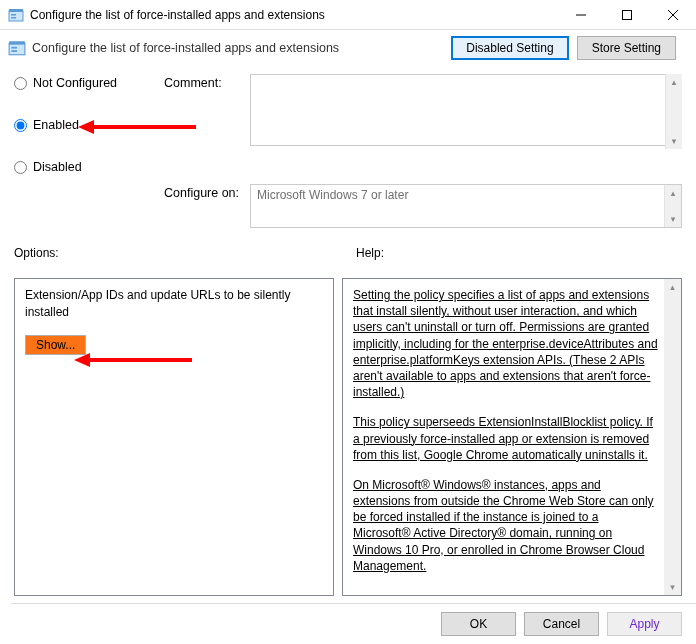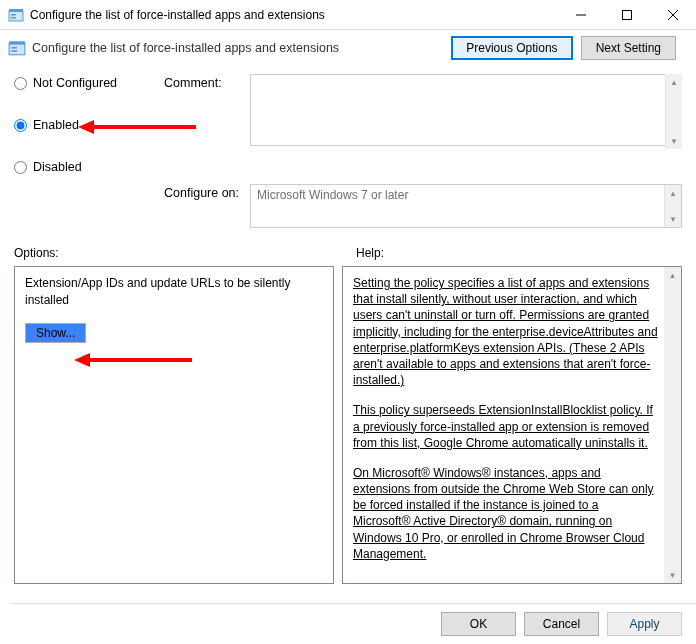--- a/index.html
+++ b/index.html
@@ -47,21 +47,21 @@
     background: #e1e1e1;
     border: 1px solid #adadad;
     color: #000;
   }
   .btn.primary {
     background: #e5f1fb;
     border: 2px solid #0078d7;
     padding: 3px 13px;
   }
   .btn.disabled {
-    color: #0c4a6e;
+    color: #6d28d9;
     border-color: #cfcfcf;
     background: #efefef;
   }
 
   .config-area {
     display: grid;
     grid-template-columns: 150px 86px 1fr;
     padding: 4px 14px 6px 14px;
     row-gap: 10px;
     align-items: start;
@@ -87,37 +87,37 @@
     display: flex; flex-direction: column; justify-content: space-between;
     background: #f0f0f0;
     border-left: 1px solid #e3e3e3;
   }
   .scroll-affordance .ar { height: 16px; display:flex;align-items:center;justify-content:center;color:#888;font-size:9px; }
 
   .labels-row { display: flex; padding: 12px 14px 6px 14px; }
   .labels-row .left { width: 50%; }
   .labels-row .right { width: 50%; padding-left: 8px; }
 
-  .panels { display: flex; gap: 8px; padding: 0 14px; }
+  .panels { display: flex; gap: 8px; padding: 0 14px; margin-top: 12px; }
   .panel {
     border: 1px solid #828790;
     background: #fff;
     height: 318px;
     padding: 8px 10px;
     overflow: hidden;
     position: relative;
   }
   .panel.left { width: 320px; }
   .panel.right { flex: 1; }
 
   .options-text { margin-bottom: 14px; line-height: 1.4; }
   .show-btn {
     font: inherit;
     padding: 2px 10px;
-    background: #3b82f6;
+    background: #f97316;
     border: 1px solid #adadad;
   }
 
   .help-body {
     position: absolute;
     left: 10px; right: 22px; top: 8px; bottom: 8px;
     overflow: hidden;
     line-height: 1.35;
     font-size: 12px;
     text-decoration: underline;
@@ -177,22 +177,22 @@
   <span class="app-icon">
     <svg width="18" height="18" viewBox="0 0 16 16">
       <rect x="1" y="4" width="14" height="10" fill="#cde6f7" stroke="#5b9bd5"></rect>
       <rect x="1" y="2" width="14" height="3" fill="#5b9bd5"></rect>
       <rect x="3" y="7" width="5" height="1.5" fill="#5b9bd5"></rect>
       <rect x="3" y="10" width="5" height="1.5" fill="#5b9bd5"></rect>
     </svg>
   </span>
   <span class="header-title">Configure the list of force-installed apps and extensions</span>
   <div class="nav-buttons">
-    <button class="btn primary">Previous Options</button>
-    <button class="btn">Next Setting</button>
+    <button class="btn primary">Disabled Setting</button>
+    <button class="btn">Store Setting</button>
   </div>
 </div>
 
 <div class="config-area">
   <div class="radio-col">
     <label class="radio-row">
       <input type="radio" name="st" style="">
       <span>Not Configured</span>
     </label>
     <label class="radio-row">

